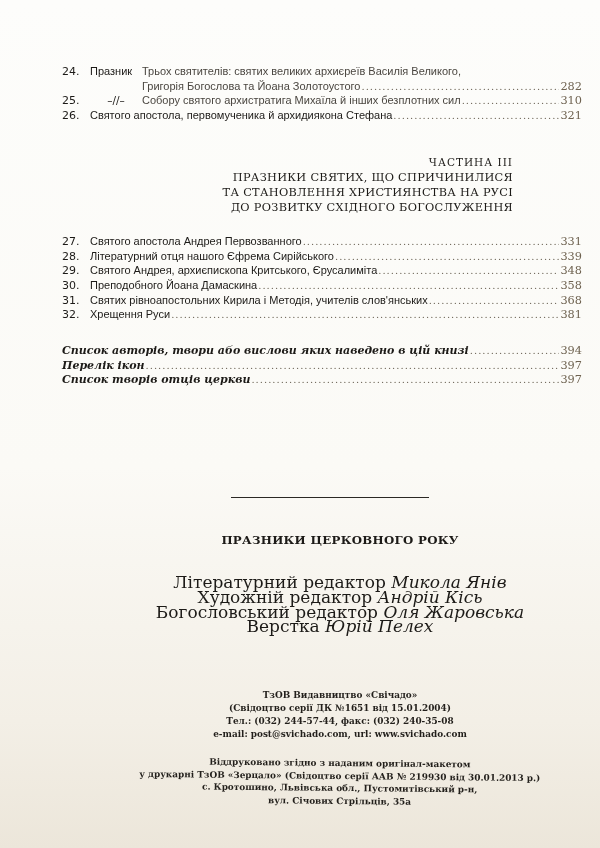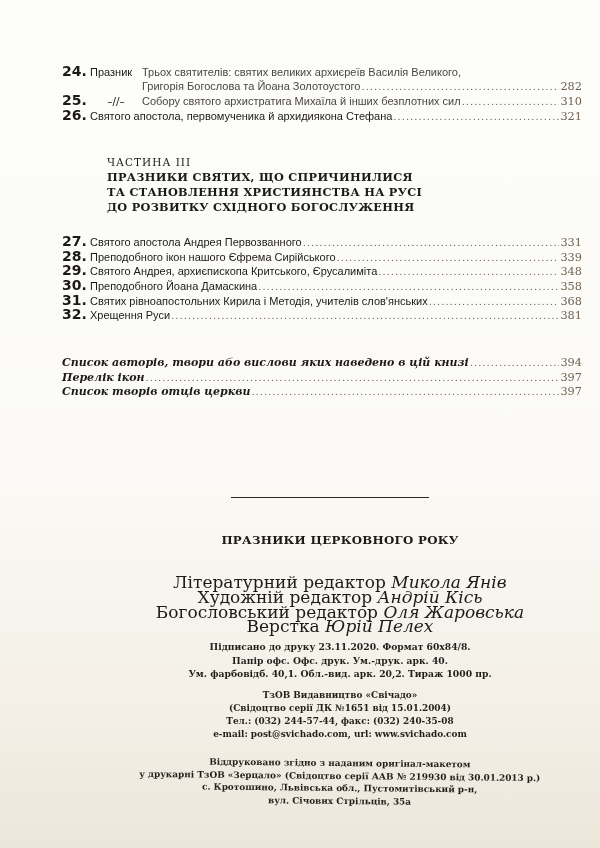--- a/index.html
+++ b/index.html
@@ -30,23 +30,23 @@
     }
     .toc-row {
       display: flex;
       align-items: baseline;
       white-space: nowrap;
       height: 14.7px;
     }
     .num {
       width: 28px;
       flex: 0 0 28px;
-      font-weight: bold;
+      font-weight: normal;
       font-family: "DejaVu Sans", "Liberation Sans", sans-serif;
-      font-size: 14px;
+      font-size: 11px;
     }
     .ditto {
       width: 52px;
       flex: 0 0 52px;
       text-align: center;
       font-family: "DejaVu Sans", sans-serif;
       font-size: 10.5px;
     }
     .title {
       flex: 0 0 auto;
@@ -69,37 +69,37 @@
       flex: 0 0 auto;
       font-family: "DejaVu Serif", serif;
       font-size: 11.3px;
       color: #6e6250;
     }
     .indent-80 { padding-left: 80px; }
 
     
     .part-head {
       position: absolute;
-      left: 107px;
+      left: 113px;
       width: 400px;
       top: 155px;
-      text-align: left;
+      text-align: right;
       font-family: "DejaVu Serif", serif;
       font-size: 11.3px;
       line-height: 15px;
       letter-spacing: 0.3px;
     }
     .part-head .part-label { font-size: 10.5px; letter-spacing: 1px; }
-    .part-head .line { font-weight: bold; }
+    .part-head .line { font-weight: normal; }
 
     
     .appendix {
       position: absolute;
       left: 62px;
-      top: 355px;
+      top: 343px;
       width: 520px;
       font-size: 11.3px;
       line-height: 15px;
     }
     .appendix .title {
       font-family: "DejaVu Serif", serif;
       font-style: italic;
       font-weight: bold;
       font-size: 11px;
     }
@@ -207,21 +207,21 @@
 
   <div class="toc" style="top:234px;">
     <div class="toc-row">
       <span class="num">27.</span>
       <span class="title">Святого апостола Андрея Первозванного</span>
       <span class="dots"></span>
       <span class="page-no">331</span>
     </div>
     <div class="toc-row">
       <span class="num">28.</span>
-      <span class="title">Преподобного ікон нашого Єфрема Сирійського</span>
+      <span class="title">Літературний отця нашого Єфрема Сирійського</span>
       <span class="dots"></span>
       <span class="page-no">339</span>
     </div>
     <div class="toc-row">
       <span class="num">29.</span>
       <span class="title">Святого Андрея, архиєпископа Критського, Єрусалиміта</span>
       <span class="dots"></span>
       <span class="page-no">348</span>
     </div>
     <div class="toc-row">
@@ -278,25 +278,20 @@
     <div>
       <span>Богословський редактор</span>
       <em>Оля Жаровська</em>
     </div>
     <div>
       <span>Верстка</span>
       <em>Юрій Пелех</em>
     </div>
   </div>
 
-  <div class="imprint pubinfo">
-    <div>Підписано до друку 23.11.2020. Формат 60x84/8.</div>
-    <div>Папір офс. Офс. друк. Ум.-друк. арк. 40.</div>
-    <div>Ум. фарбовідб. 40,1. Обл.-вид. арк. 20,2. Тираж 1000 пр.</div>
-  </div>
 
   <div class="imprint publisher">
     <div>ТзОВ Видавництво «Свічадо»</div>
     <div>(Свідоцтво серії ДК №1651 від 15.01.2004)</div>
     <div>Тел.: (032) 244-57-44, факс: (032) 240-35-08</div>
     <div>e-mail: post@svichado.com, url: www.svichado.com</div>
   </div>
 
   <div class="imprint printer">
     <div>Віддруковано згідно з наданим оригінал-макетом</div>

